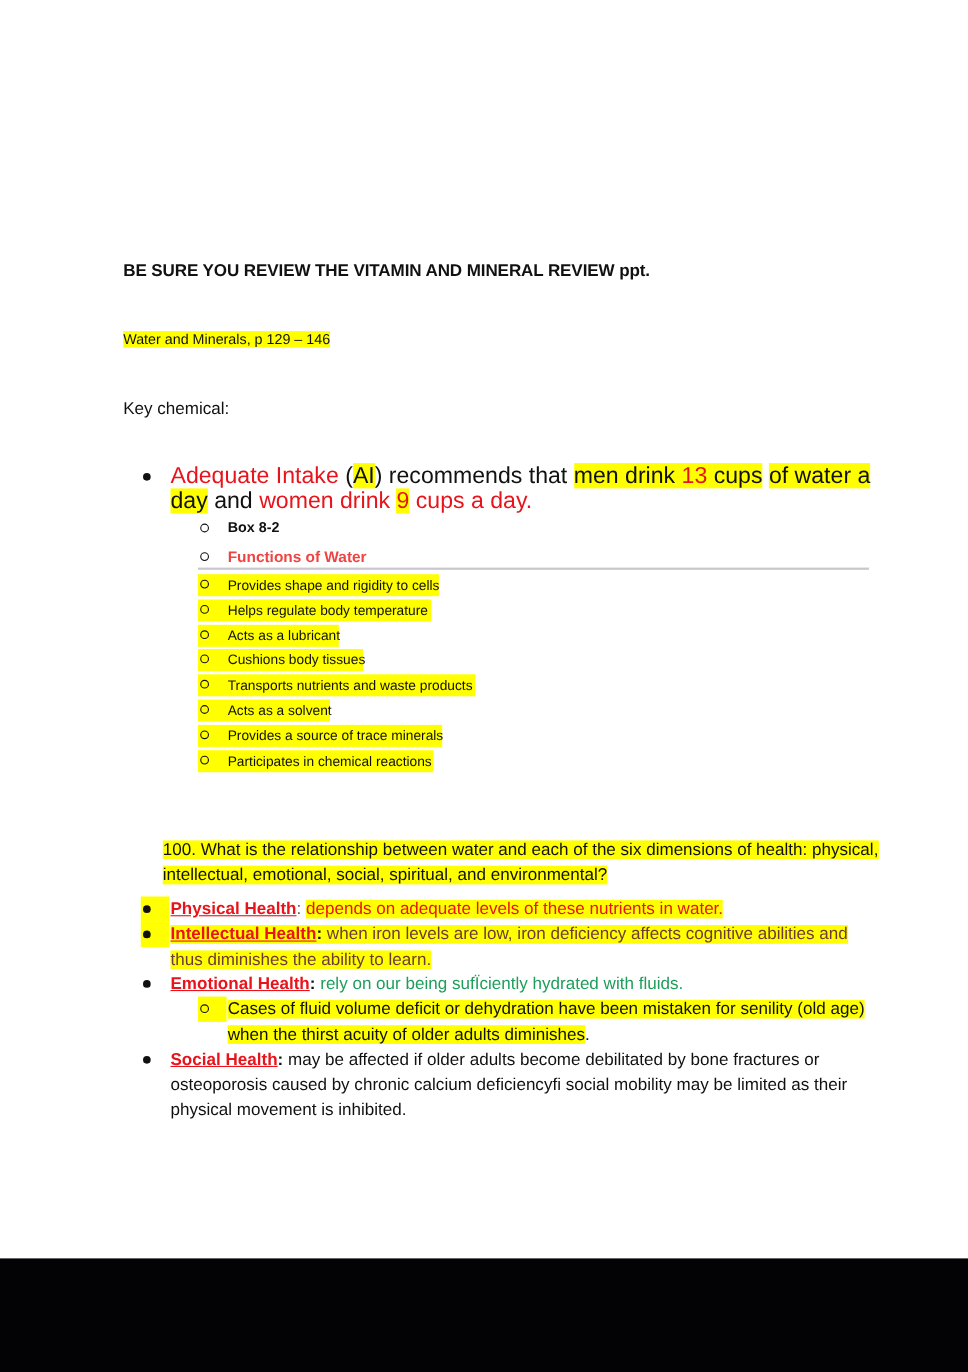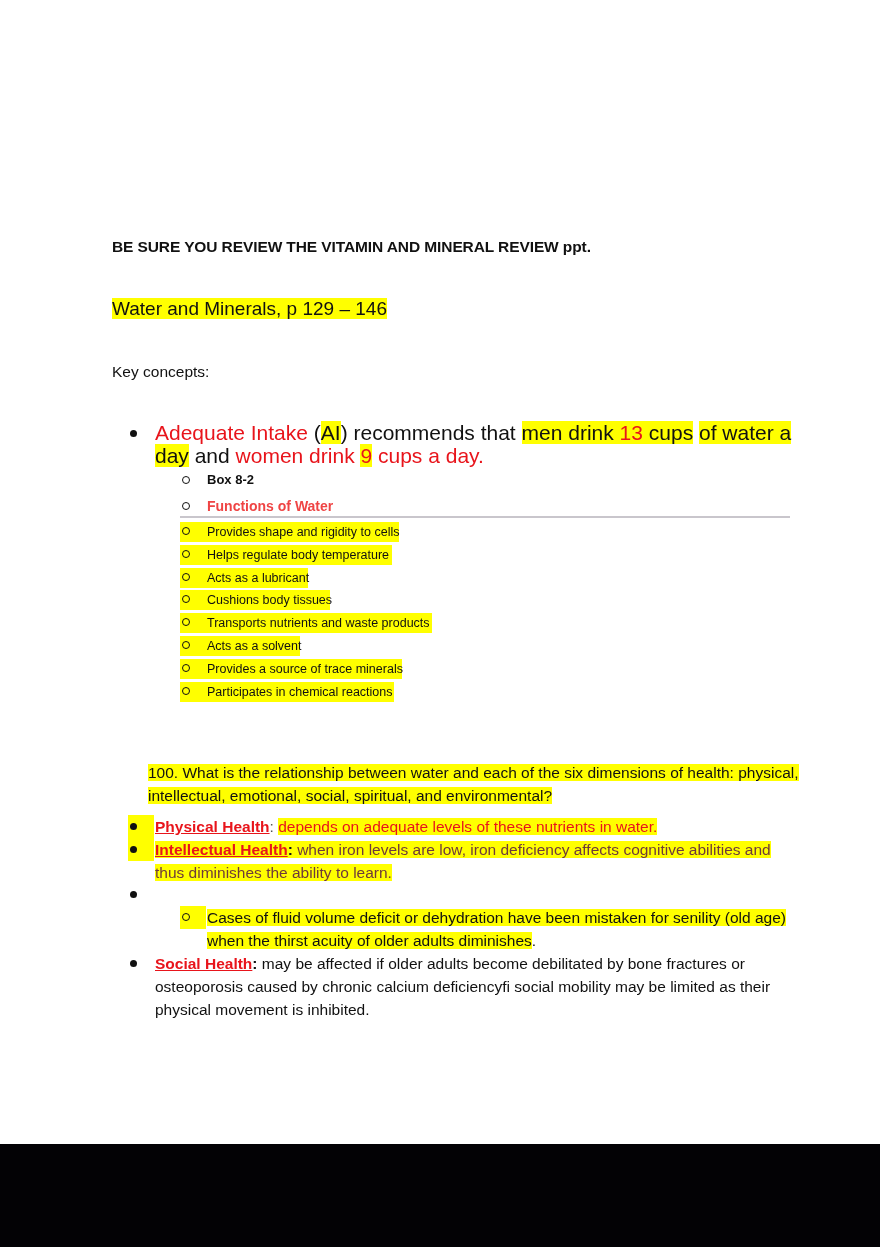--- a/index.html
+++ b/index.html
@@ -14,21 +14,21 @@
     .green { color: #1e9e5a; }
     .brown { color: #6e3a3a; }
     .orange { color: #ef4444; }
     .bold { font-weight: bold; }
     .ul { text-decoration: underline; }
 
     .line { position: absolute; left: 112px; font-size: 16px; line-height: 23px; white-space: nowrap; }
 
     .title1 { top: 235px; font-weight: bold; font-size: 15.5px; letter-spacing: -0.1px; }
     .title2 { top: 266px; font-weight: bold; font-size: 15.5px; text-decoration: underline; }
-    .title3 { top: 297px; font-size: 19px; }
+    .title3 { top: 297px; font-size: 13px; }
     .key { top: 360px; font-size: 15.5px; }
     .q99 { top: 391px; font-size: 15.5px; }
 
     .bullet { position: absolute; font-size: 21px; line-height: 23px; }
     .dot { position: absolute; width: 7px; height: 7px; border-radius: 50%; background: #111; }
     .ring { position: absolute; width: 8px; height: 8px; border-radius: 50%; border: 1.6px solid #111; }
 
     .b-ai { left: 155px; top: 421px; width: 640px; }
     .b-ai-dot { left: 130px; top: 430px; }
 
@@ -51,21 +51,21 @@
 </head>
 <body>
 
 <div class="page">
 
   <div class="line title1">BE SURE YOU REVIEW THE VITAMIN AND MINERAL REVIEW ppt.</div>
 
 
   <div class="line title3"><span class="hl">Water and Minerals, p 129 – 146</span></div>
 
-  <div class="line key">Key concepts:</div>
+  <div class="line key">Key chemical:</div>
 
 
   <span class="dot b-ai-dot"></span>
   <div class="bullet b-ai"><span class="red">Adequate Intake</span><span> (</span><span class="hl">AI</span><span>) recommends that </span><span class="hl">men drink </span><span class="hl red">13</span><span class="hl"> cups</span><span> </span><span class="hl">of water a day</span><span> and </span><span class="red">women drink </span><span class="hl red">9</span><span class="red"> cups a day.</span></div>
 
   <span class="ring" style="left:182px; top:476px;"></span>
   <div class="sub box-label">Box 8-2</div>
 
   <span class="ring" style="left:182px; top:502px;"></span>
   <div class="sub fw-label orange">Functions of Water</div>
@@ -116,20 +116,21 @@
 
   <span class="dim-dot-hl" style="top:815px;"></span>
   <span class="dot" style="left:130px; top:823px;"></span>
   <div class="dim" style="top:815px; width:640px;"><span class="red bold ul">Physical Health</span><span class="colon-gray">:</span> <span class="hl red">depends on adequate levels of these nutrients in water.</span></div>
 
   <span class="dim-dot-hl" style="top:838px;"></span>
   <span class="dot" style="left:130px; top:846px;"></span>
   <div class="dim" style="top:838px; width:640px;"><span class="hl"><span class="red bold ul">Intellectual Health</span><span class="bold">:</span> <span class="brown">when iron levels are low, iron deficiency affects cognitive abilities and thus diminishes the ability to learn.</span></span></div>
 
   <span class="dot" style="left:130px; top:891px;"></span>
+  <div class="dim" style="top:883px; width:640px;"><span class="red bold ul">Emotional Health</span><span class="bold">:</span> <span class="green">rely on our being sufÏciently hydrated with fluids.</span></div>
 
   <span style="position:absolute; left:180px; top:906px; width:26px; height:23px; background:#ffff00;"></span>
   <span class="ring" style="left:182px; top:913px;"></span>
   <div class="dim" style="left:207px; top:906px; width:580px;"><span class="hl">Cases of fluid volume deficit or dehydration have been mistaken for senility (old age) when the thirst acuity of older adults diminishes</span><span>.</span></div>
 
   <span class="dot" style="left:130px; top:960px;"></span>
   <div class="dim" style="top:952px; width:640px;"><span class="red bold ul">Social Health</span><span class="bold">:</span> <span>may be affected if older adults become debilitated by bone fractures or osteoporosis caused by chronic calcium deficiencyﬁ social mobility may be limited as their physical movement is inhibited.</span></div>
 
 </div>
 

